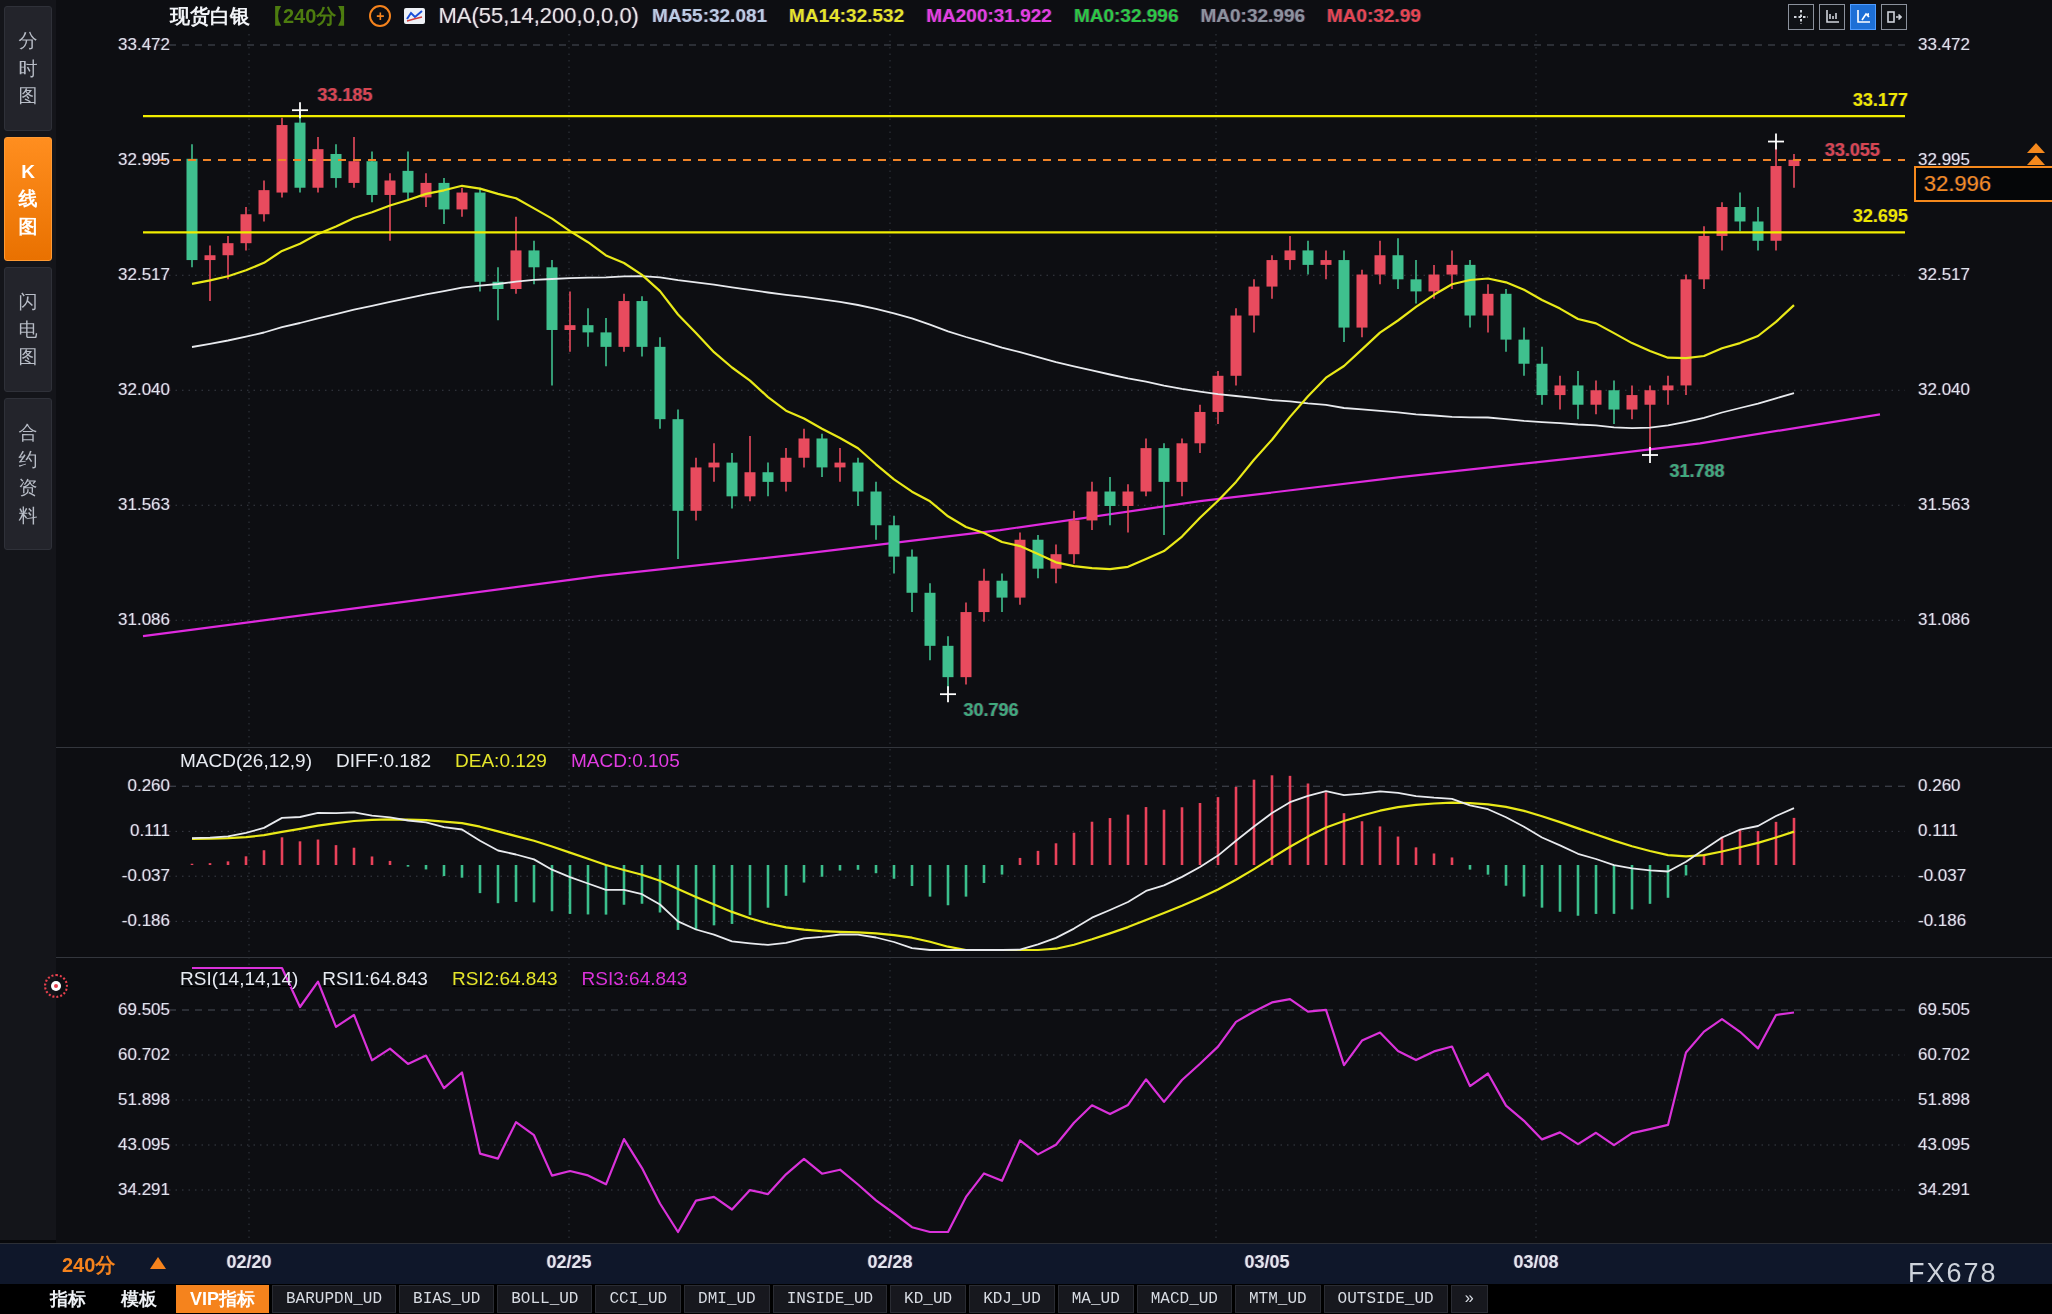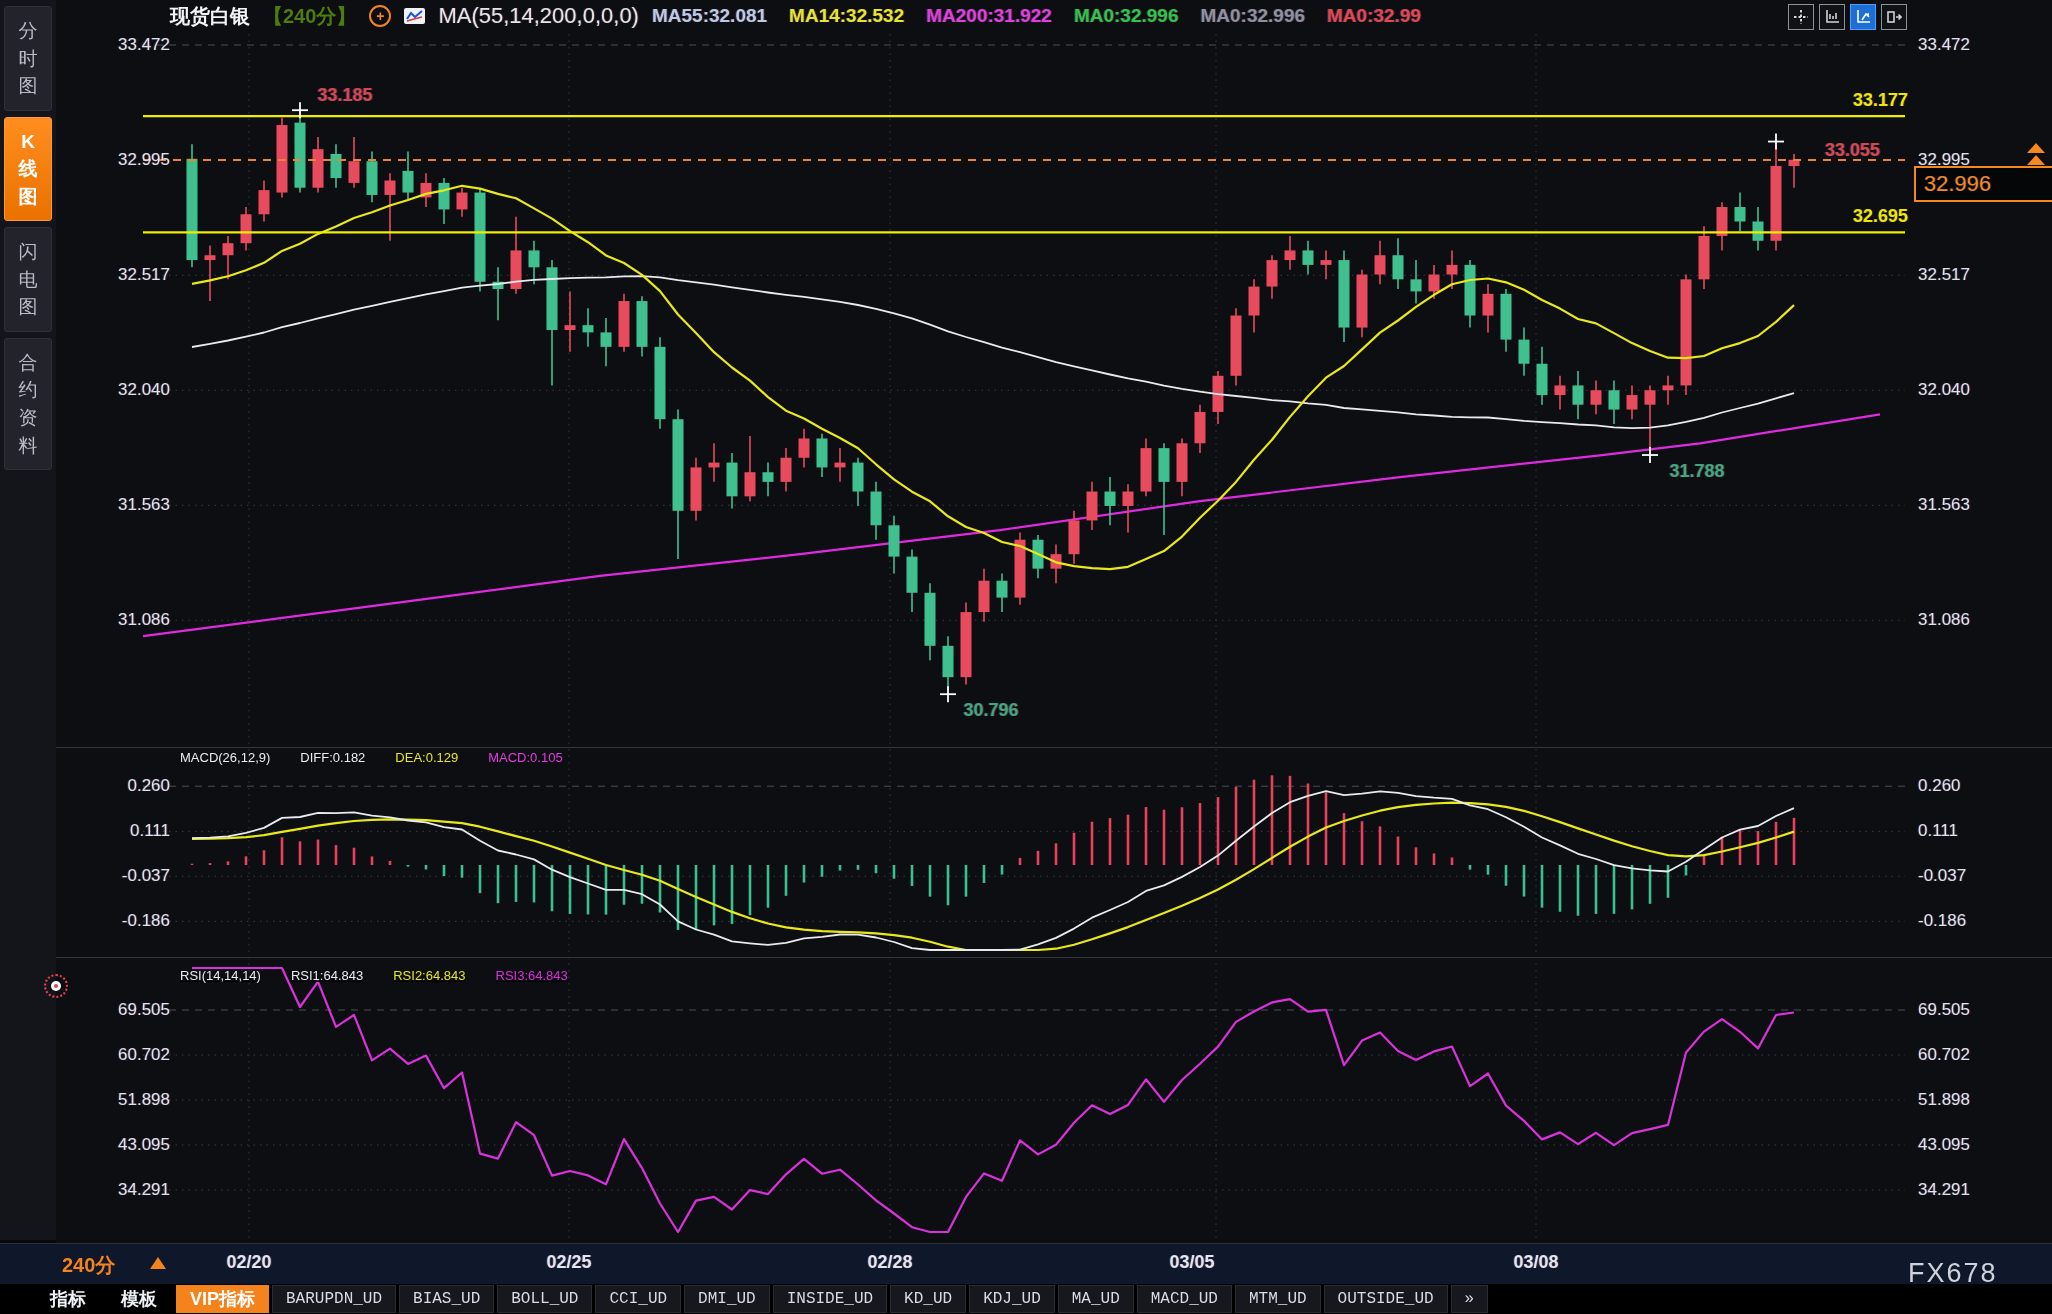--- a/index.html
+++ b/index.html
@@ -12,30 +12,30 @@
   .hdr .period{color:#4d7c0f;font-size:20px;font-weight:bold;}
   .circle-plus{display:inline-flex;align-items:center;justify-content:center;width:18px;height:18px;
        border:2px solid #f5831d;border-radius:50%;color:#f5831d;font-size:14px;font-weight:bold;line-height:1;}
   .ma-set{color:#e5e5e5;font-size:22px;}
   .ma-val{font-size:19px;font-weight:bold;}
   .fringe{text-shadow:1px 0 0 rgba(255,90,90,.28),-1px 0 0 rgba(90,150,255,.28);}
   .topbtns{position:absolute;left:1788px;top:4px;display:flex;gap:5px;}
   .tbtn{width:26px;height:26px;border:1px solid #8b919c;background:#101216;display:flex;align-items:center;justify-content:center;box-sizing:border-box;}
   .tbtn.active{border-color:#4d9bff;background:#1d6fd6;}
   #sidebar{position:absolute;left:0;top:0;width:56px;height:1240px;background:#14151a;}
-  .sb-item{margin:6px 4px;padding:10px 0;background:#23242b;border:1px solid #2f3139;border-radius:3px;
+  .sb-item{margin:6px 4px;padding:20px 0;background:#23242b;border:1px solid #2f3139;border-radius:3px;
        color:#b8bdc7;font-size:19px;text-align:center;cursor:pointer;}
   .sb-item .vtxt{display:block;width:24px;margin:0 auto;word-break:break-all;line-height:1.45;}
   .sb-item.active{background:linear-gradient(180deg,#ff8e1f,#e97100);border-color:#ff9a33;color:#fff;font-weight:bold;}
   .tick{position:absolute;height:22px;line-height:22px;font-size:17px;color:#dde3ec;}
   .tick.left{left:58px;width:112px;text-align:right;}
   .tick.right{left:1918px;width:120px;text-align:left;}
   .anno{position:absolute;height:24px;line-height:24px;font-size:18px;font-weight:bold;text-align:center;}
   .anno.rside{text-align:right;}
-  .ind-hdr{position:absolute;display:flex;gap:30px;white-space:nowrap;font-size:13px;}
+  .ind-hdr{position:absolute;display:flex;gap:24px;white-space:nowrap;font-size:19px;}
   .price-box{position:absolute;left:1914px;top:166px;width:136px;height:32px;border:2px solid #f5891d;
        background:#050608;color:#f5891d;font-size:22px;line-height:31px;padding-left:8px;box-sizing:content-box;}
   .uparrows{position:absolute;left:2027px;top:143px;}
   .uparrows i{display:block;width:0;height:0;border-left:9px solid transparent;border-right:9px solid transparent;
        border-bottom:10px solid #f5891d;margin-bottom:2px;}
   #datestrip{position:absolute;left:0;top:1243px;width:2052px;height:41px;background:#0f172a;border-top:1px solid #2c2f36;}
   .period-lbl{position:absolute;left:62px;top:8px;color:#f5831d;font-size:20px;font-weight:bold;}
   .period-tri{position:absolute;left:150px;top:13px;width:0;height:0;border-left:8px solid transparent;
        border-right:8px solid transparent;border-bottom:12px solid #f5831d;}
   .date-label{position:absolute;top:8px;transform:translateX(-50%);color:#e2e6ed;font-size:18px;font-weight:bold;}
@@ -454,21 +454,21 @@
       <i></i>
       <i></i>
     </div>
 
   <div id="datestrip">
     <span class="period-lbl">240分</span>
     <span class="period-tri"></span>
   <span class="date-label fringe" style="left: 249px;">02/20</span>
       <span class="date-label fringe" style="left: 569px;">02/25</span>
       <span class="date-label fringe" style="left: 890px;">02/28</span>
-      <span class="date-label fringe" style="left: 1192px;">03/05</span>
+      <span class="date-label fringe" style="left: 1267px;">03/05</span>
       <span class="date-label fringe" style="left: 1536px;">03/08</span>
     </div>
   <div class="watermark">FX678</div>
 
   <div id="toolbar">
       <div class="tab plain">指标</div>
       <div class="tab plain">模板</div>
       <div class="tab active">VIP指标</div>
       <div class="tab box">BARUPDN_UD</div>
       <div class="tab box">BIAS_UD</div>

